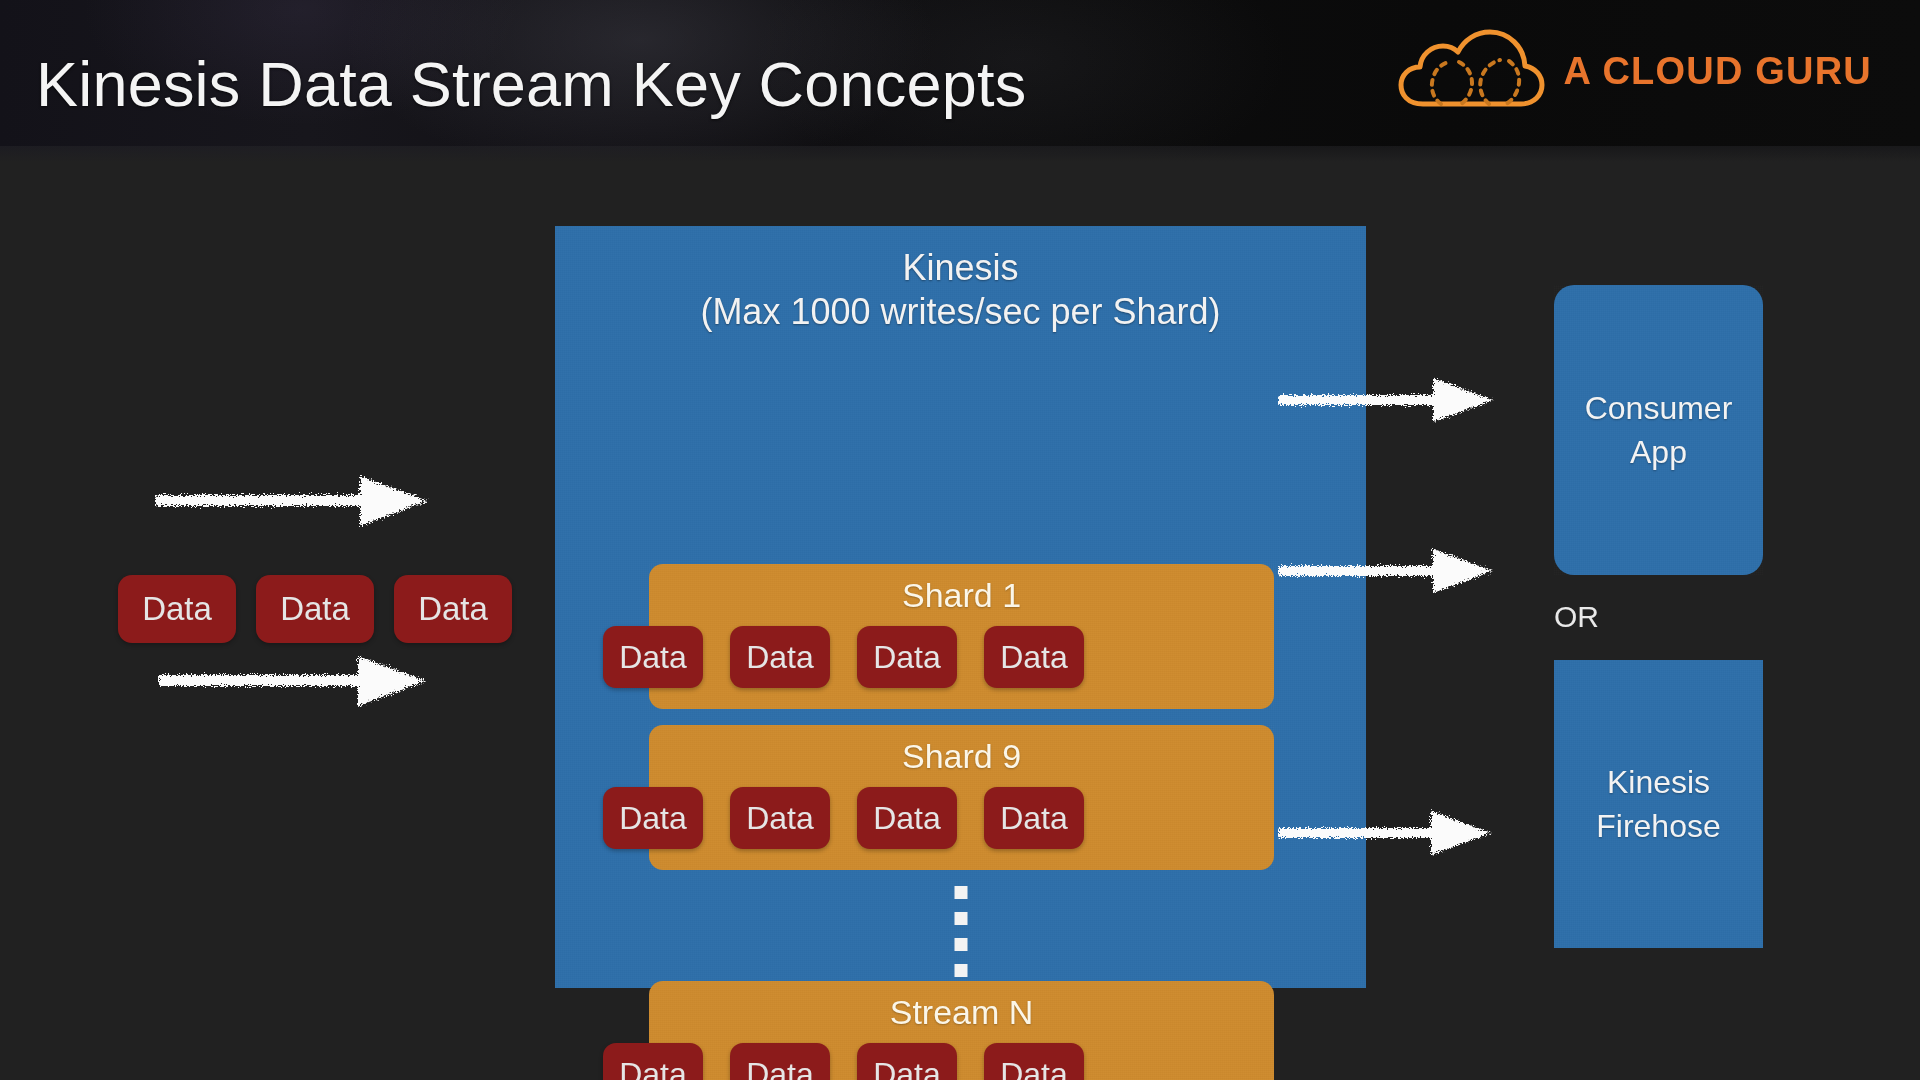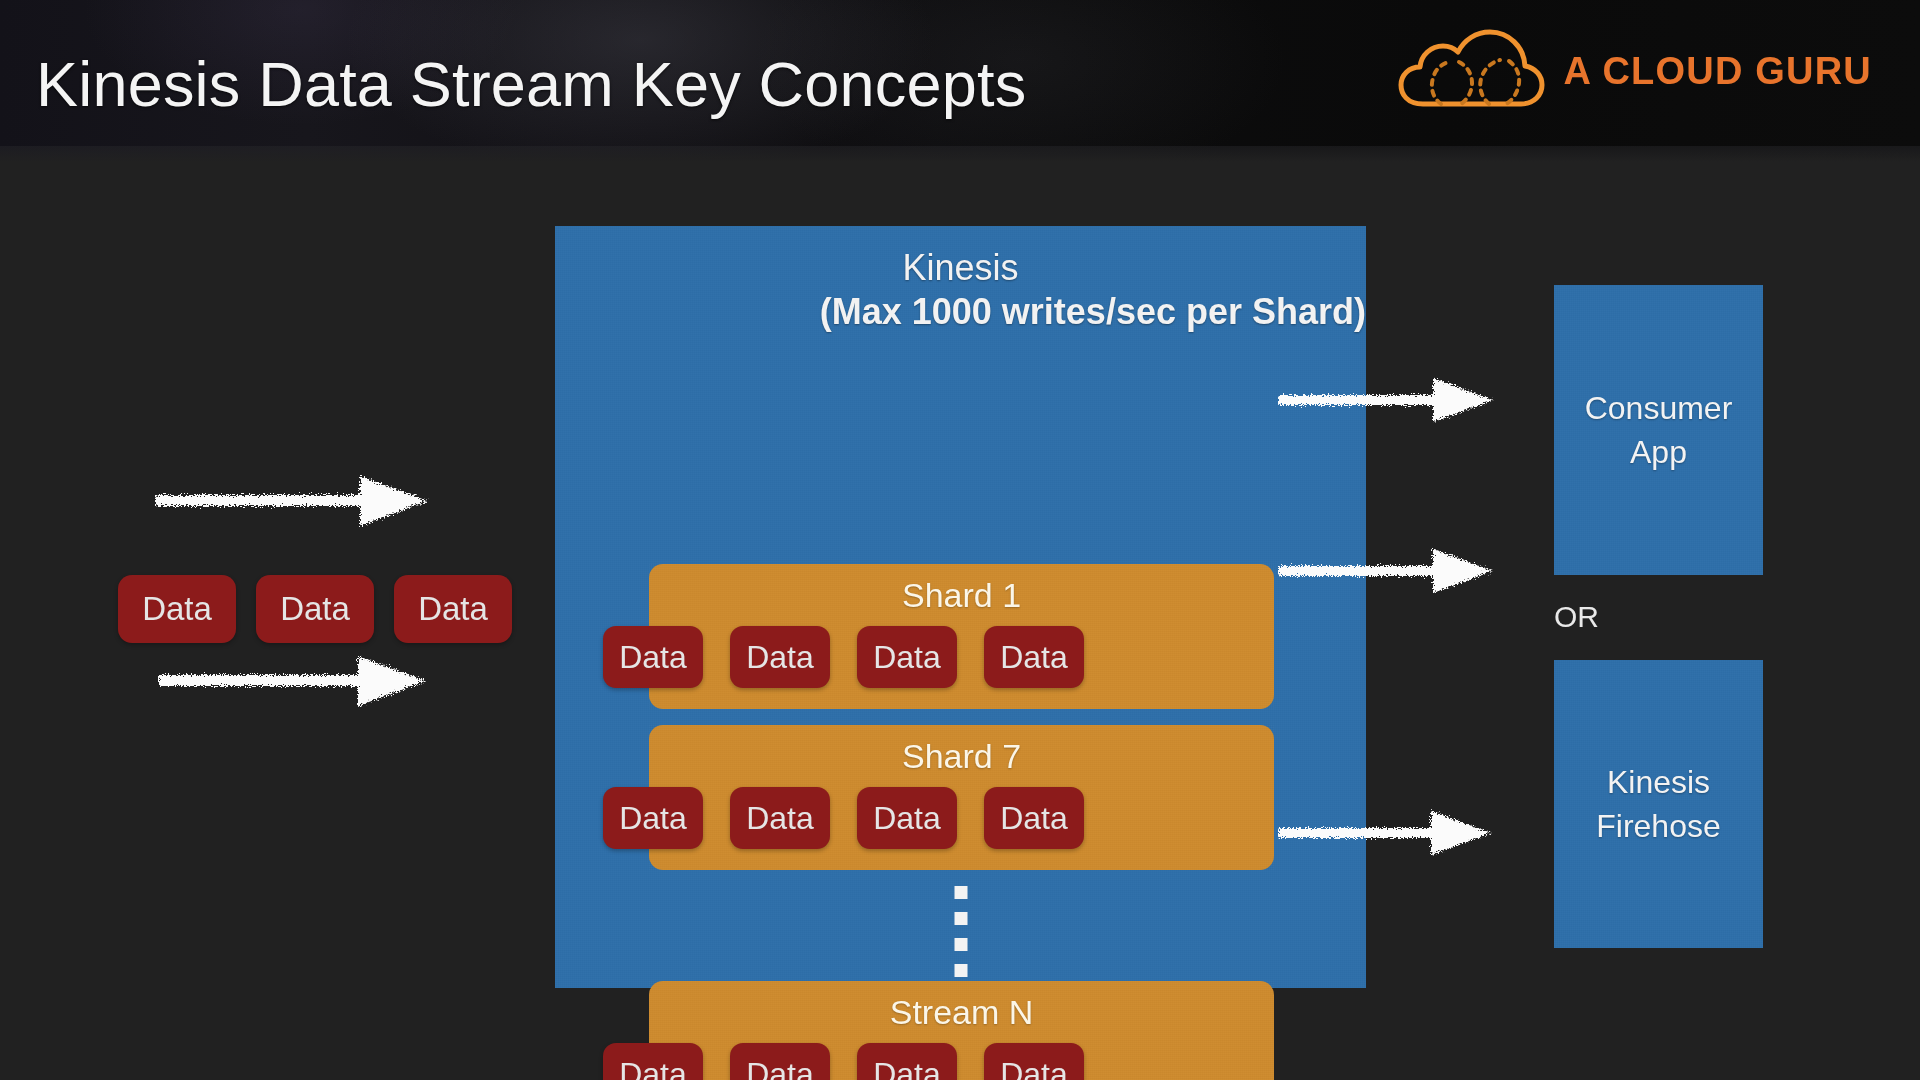--- a/index.html
+++ b/index.html
@@ -51,22 +51,22 @@
       repeating-linear-gradient(0deg, rgba(255,255,255,.030) 0 1px, rgba(0,0,0,.030) 1px 2px),
       repeating-linear-gradient(90deg, rgba(255,255,255,.025) 0 1px, rgba(0,0,0,.025) 1px 2px);
   }
   #kinesis-title {
     position:absolute; left:0; top:20px; width:100%;
     text-align:center; color:#f2f2f2; font-size:36px; line-height:44px;
     font-weight:400; text-shadow:0 1px 2px rgba(0,0,0,.35);
   }
   #kinesis-subtitle {
     position:absolute; left:0; top:64px; width:100%;
-    text-align:right; color:#f2f2f2; font-size:36px; line-height:44px;
-    font-weight:700; text-shadow:0 1px 2px rgba(0,0,0,.35);
+    text-align:center; color:#f2f2f2; font-size:36px; line-height:44px;
+    font-weight:400; text-shadow:0 1px 2px rgba(0,0,0,.35);
   }
 
   
   .shard {
     position:absolute; left:94px; width:625px; height:145px;
     background:#CE8B2E; border-radius:14px; overflow:visible;
   }
   .shard-label {
     position:absolute; left:0; top:12px; width:100%;
     text-align:center; color:#fbf6e8; font-size:34px; font-weight:400;
@@ -114,21 +114,21 @@
   #arrow-out-n    { left:1278px; top:805px; }
 
   
   .consumer-box {
     position:absolute; left:1554px; width:209px;
     background:#2E6FAA; color:#f3f3f3;
     display:flex; align-items:center; justify-content:center; text-align:center;
     font-size:32px; line-height:44px; font-weight:400;
     text-shadow:0 1px 2px rgba(0,0,0,.3);
   }
-  #consumer-app { top:285px; height:290px; }
+  #consumer-app { top:285px; height:290px;border-radius:20px; }
   #kinesis-firehose { top:660px; height:288px; }
   #or-label {
     position:absolute; left:1554px; top:600px; width:209px;
     text-align:left; color:#e9e9e9; font-size:30px; font-weight:400;
   }
 </style>
 </head>
 <body>
 
 <div id="slide">
@@ -200,21 +200,21 @@
       <div class="shard-data-row">
         <div class="data-pill">Data</div>
         <div class="data-pill">Data</div>
         <div class="data-pill">Data</div>
         <div class="data-pill">Data</div>
       </div>
     </div>
 
     <div class="shard" id="shard-2">
       <div class="noise"></div>
-      <div class="shard-label">Shard 7</div>
+      <div class="shard-label">Shard 9</div>
       <div class="shard-data-row">
         <div class="data-pill">Data</div>
         <div class="data-pill">Data</div>
         <div class="data-pill">Data</div>
         <div class="data-pill">Data</div>
       </div>
     </div>
 
     <div id="shard-ellipsis">
       <span></span>

